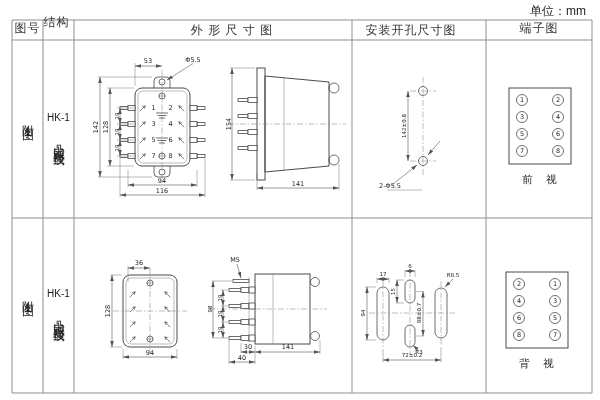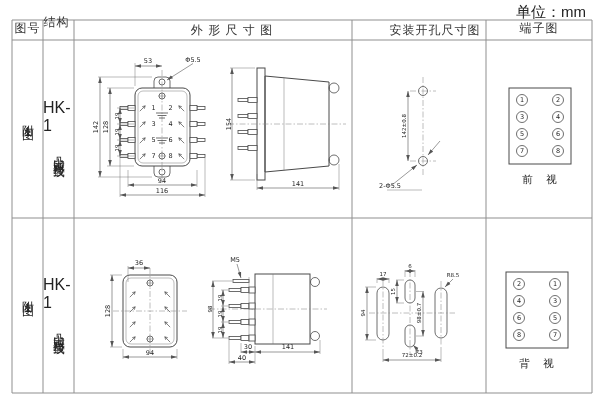--- a/index.html
+++ b/index.html
@@ -3,22 +3,22 @@
 <meta charset="utf-8">
 <style>
   html,body{margin:0;padding:0}
   body{width:600px;height:400px;background:#fff;position:relative;overflow:hidden;
        font-family:"Liberation Sans","DejaVu Sans",sans-serif;color:#222}
   .abs{position:absolute}
   .hdr{display:flex;align-items:center;justify-content:center;font-size:12px;color:#333;letter-spacing:1px}
   .cellc{display:flex;flex-direction:column;align-items:center;justify-content:center}
   .vtext{writing-mode:vertical-rl;text-orientation:upright;font-size:12px;letter-spacing:5px;color:#222}
   .vtext2{writing-mode:vertical-rl;text-orientation:upright;font-size:11.5px;letter-spacing:2px;color:#222}
-  .model{font-size:16px;margin-bottom:12px}
-  .unit{font-size:15px;color:#222}
+  .model{font-size:10px;margin-bottom:12px}
+  .unit{font-size:12px;color:#222}
   svg{position:absolute;overflow:visible}
   .ol{fill:none;stroke:#4a4a4a;stroke-width:1}
   .ol2{fill:none;stroke:#4a4a4a;stroke-width:0.8}
   .th{fill:none;stroke:#777;stroke-width:0.5}
   .dim{fill:none;stroke:#555;stroke-width:0.6}
   .cl{fill:none;stroke:#8a8a8a;stroke-width:0.55;stroke-dasharray:6 2 1.5 2}
   .st{fill:#fff;stroke:#4a4a4a;stroke-width:0.8}
   .grid{stroke:#8f8f8f;stroke-width:1}
   svg text{font-family:"DejaVu Sans","Liberation Sans",sans-serif;fill:#1d1d1d}
   .d{font-size:6.5px;text-anchor:middle}
@@ -46,21 +46,21 @@
     <line class="grid" x1="74" y1="20" x2="74" y2="393"></line>
     <line class="grid" x1="352" y1="20" x2="352" y2="393"></line>
     <line class="grid" x1="486" y1="20" x2="486" y2="393"></line>
     <line class="grid" x1="592" y1="20" x2="592" y2="393"></line>
   </g>
 </svg>
 
 <div class="abs hdr" style="left:12px;top:12px;width:31px;height:33px">图号</div>
 <div class="abs hdr" style="left:43px;top:12px;width:27px;height:20px">结构</div>
 <div class="abs hdr" style="left:74px;top:20px;width:316px;height:20px">外 形 尺 寸 图</div>
-<div class="abs hdr" style="left:368px;top:20px;width:134px;height:20px">安装开孔尺寸图</div>
+<div class="abs hdr" style="left:344px;top:20px;width:134px;height:20px">安装开孔尺寸图</div>
 <div class="abs hdr" style="left:486px;top:20px;width:106px;height:16px">端子图</div>
 
 <div class="abs cellc" style="left:12px;top:40px;width:31px;height:178px">
   <div class="vtext">附图1</div>
 </div>
 <div class="abs cellc" style="left:43px;top:40px;width:31px;height:178px">
   <div class="model">HK-1</div>
   <div class="vtext2">凸出式前接线</div>
 </div>
 

